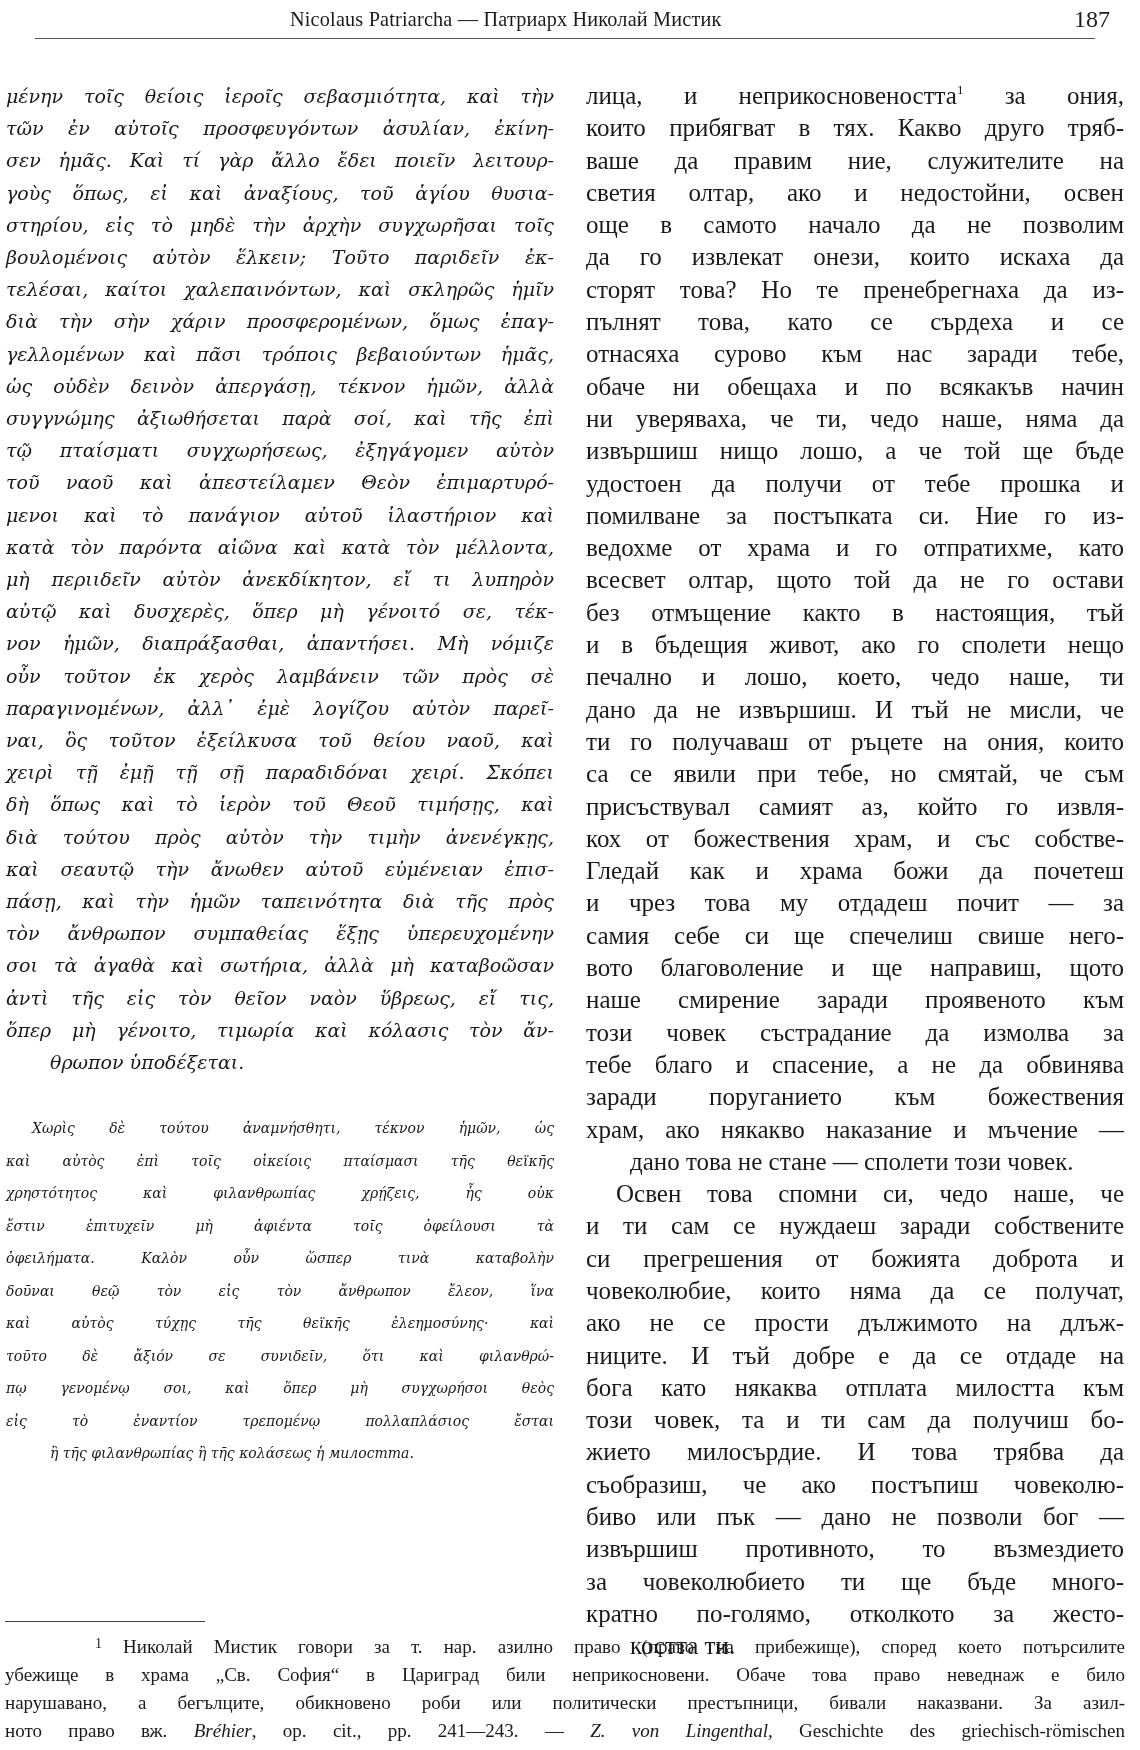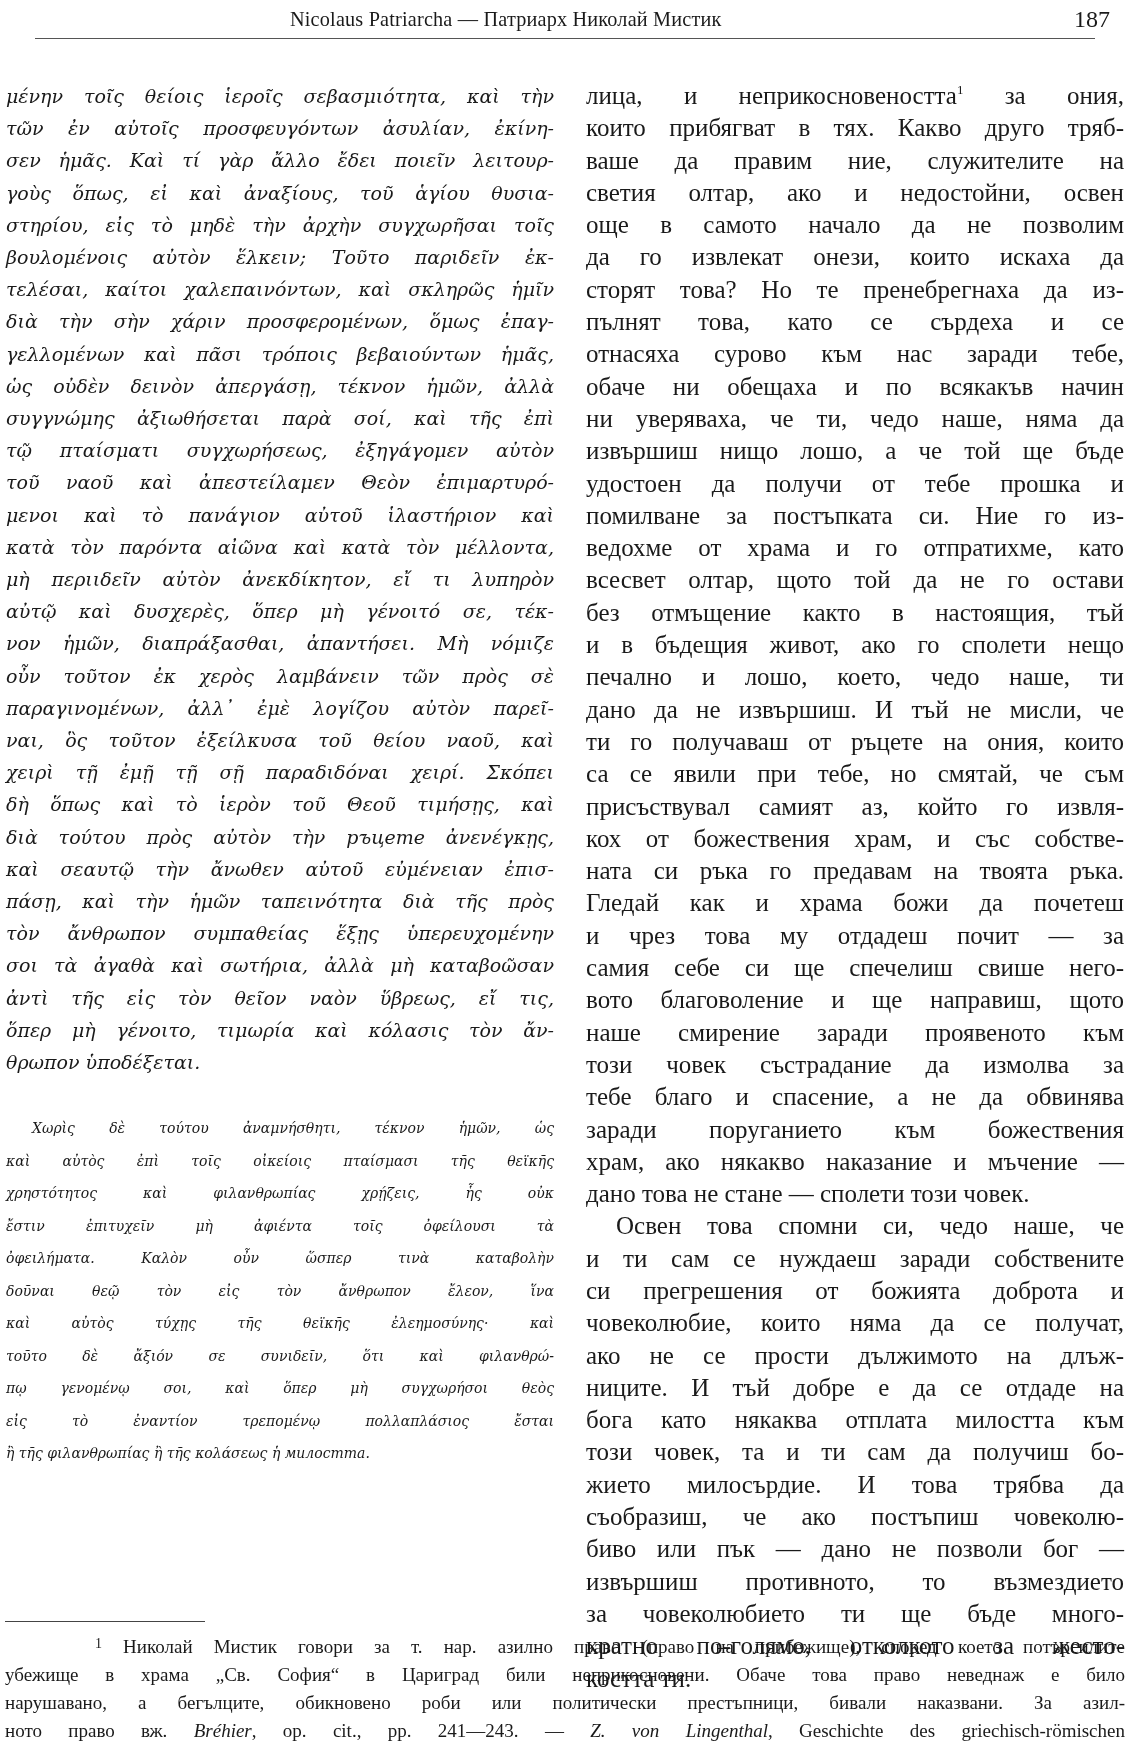--- a/index.html
+++ b/index.html
@@ -5,21 +5,21 @@
   html, body { margin: 0; padding: 0; background: #ffffff; }
   body { width: 1140px; height: 1750px; position: relative; overflow: hidden; color: #1a1a1a; font-family: "DejaVu Serif", serif; }
   .header { position: absolute; top: 0; left: 0; width: 1140px; height: 44px; }
   .running-title { position: absolute; left: 290px; top: 6px; font-family: "Liberation Serif", serif; font-size: 22px; letter-spacing: 0.2px; transform: scaleX(0.92); transform-origin: left top; white-space: nowrap; }
   .page-number { position: absolute; right: 30px; top: 6px; font-family: Liberation Serif, serif; font-size: 24px; }
   .header-rule { position: absolute; top: 38px; left: 35px; width: 1060px; height: 0; border-top: 1.5px solid #555; }
   .col { position: absolute; top: 80px; }
   .col-greek { left: 6px; width: 548px; font-family: "DejaVu Serif", serif; font-style: italic; font-size: 19px; line-height: 32.2px; text-align: justify; }
   .col-bg { left: 586px; width: 538px; font-family: "Liberation Serif", serif; font-size: 25px; line-height: 32.3px; text-align: justify; }
   .line { display: block; white-space: nowrap; text-align-last: justify; text-align: justify; }
-  .line.last { text-align-last: left; }
+  .line.last { text-align-last: left; margin-left: 44px; }
   .para2 { position: absolute; left: 6px; top: 1112px; width: 548px; font-family: "DejaVu Serif", serif; font-style: italic; font-size: 14px; line-height: 32.5px; }
   .para2 .line.first { text-indent: 26px; }
   .col-bg .line.indent { text-indent: 30px; }
   sup { font-size: 13px; vertical-align: 10px; line-height: 0; }
   .fn-rule { position: absolute; top: 1621px; left: 5px; width: 200px; border-top: 1.5px solid #444; }
   .footnote { position: absolute; top: 1630px; left: 5px; width: 1120px; font-family: "Liberation Serif", serif; font-size: 19px; line-height: 28px; }
   .footnote .line { transform-origin: left; }
   .fn-first { text-indent: 90px; }
   .fn-mark { font-size: 14px; vertical-align: 5px; }
   em { font-style: italic; }
@@ -50,21 +50,21 @@
     <span class="line">μενοι καὶ τὸ πανάγιον αὐτοῦ ἱλαστήριον καὶ</span>
     <span class="line">κατὰ τὸν παρόντα αἰῶνα καὶ κατὰ τὸν μέλλοντα,</span>
     <span class="line">μὴ περιιδεῖν αὐτὸν ἀνεκδίκητον, εἴ τι λυπηρὸν</span>
     <span class="line">αὐτῷ καὶ δυσχερὲς, ὅπερ μὴ γένοιτό σε, τέκ-</span>
     <span class="line">νον ἡμῶν, διαπράξασθαι, ἀπαντήσει. Μὴ νόμιζε</span>
     <span class="line">οὖν τοῦτον ἐκ χερὸς λαμβάνειν τῶν πρὸς σὲ</span>
     <span class="line">παραγινομένων, ἀλλ᾿ ἐμὲ λογίζου αὐτὸν παρεῖ-</span>
     <span class="line">ναι, ὃς τοῦτον ἐξείλκυσα τοῦ θείου ναοῦ, καὶ</span>
     <span class="line">χειρὶ τῇ ἐμῇ τῇ σῇ παραδιδόναι χειρί. Σκόπει</span>
     <span class="line">δὴ ὅπως καὶ τὸ ἱερὸν τοῦ Θεοῦ τιμήσῃς, καὶ</span>
-    <span class="line">διὰ τούτου πρὸς αὐτὸν τὴν ръцете ἀνενέγκῃς,</span>
+    <span class="line">διὰ τούτου πρὸς αὐτὸν τὴν τιμὴν ἀνενέγκῃς,</span>
     <span class="line">καὶ σεαυτῷ τὴν ἄνωθεν αὐτοῦ εὐμένειαν ἐπισ-</span>
     <span class="line">πάσῃ, καὶ τὴν ἡμῶν ταπεινότητα διὰ τῆς πρὸς</span>
     <span class="line">τὸν ἄνθρωπον συμπαθείας ἕξῃς ὑπερευχομένην</span>
     <span class="line">σοι τὰ ἀγαθὰ καὶ σωτήρια, ἀλλὰ μὴ καταβοῶσαν</span>
     <span class="line">ἀντὶ τῆς εἰς τὸν θεῖον ναὸν ὕβρεως, εἴ τις,</span>
     <span class="line">ὅπερ μὴ γένοιτο, τιμωρία καὶ κόλασις τὸν ἄν-</span>
     <span class="line last">θρωπον ὑποδέξεται.</span>
   </div>
 <div class="para2" id="greek-p2">
     <span class="line first">Χωρὶς δὲ τούτου ἀναμνήσθητι, τέκνον ἡμῶν, ὡς</span>
@@ -97,21 +97,20 @@
     <span class="line"><span>ведохме от храма и го отпратихме, като</span></span>
     <span class="line"><span>всесвет олтар, щото той да не го остави</span></span>
     <span class="line"><span>без отмъщение както в настоящия, тъй</span></span>
     <span class="line"><span>и в бъдещия живот, ако го сполети нещо</span></span>
     <span class="line"><span>печално и лошо, което, чедо наше, ти</span></span>
     <span class="line"><span>дано да не извършиш. И тъй не мисли, че</span></span>
     <span class="line"><span>ти го получаваш от ръцете на ония, които</span></span>
     <span class="line"><span>са се явили при тебе, но смятай, че съм</span></span>
     <span class="line"><span>присъствувал самият аз, който го извля-</span></span>
     <span class="line"><span>кох от божествения храм, и със собстве-</span></span>
-    <span class="line"><span>ната си ръка го предавам на твоята ръка.</span></span>
     <span class="line"><span>Гледай как и храма божи да почетеш</span></span>
     <span class="line"><span>и чрез това му отдадеш почит — за</span></span>
     <span class="line"><span>самия себе си ще спечелиш свише него-</span></span>
     <span class="line"><span>вото благоволение и ще направиш, щото</span></span>
     <span class="line"><span>наше смирение заради проявеното към</span></span>
     <span class="line"><span>този човек състрадание да измолва за</span></span>
     <span class="line"><span>тебе благо и спасение, а не да обвинява</span></span>
     <span class="line"><span>заради поруганието към божествения</span></span>
     <span class="line"><span>храм, ако някакво наказание и мъчение —</span></span>
     <span class="line last"><span>дано това не стане — сполети този човек.</span></span>

